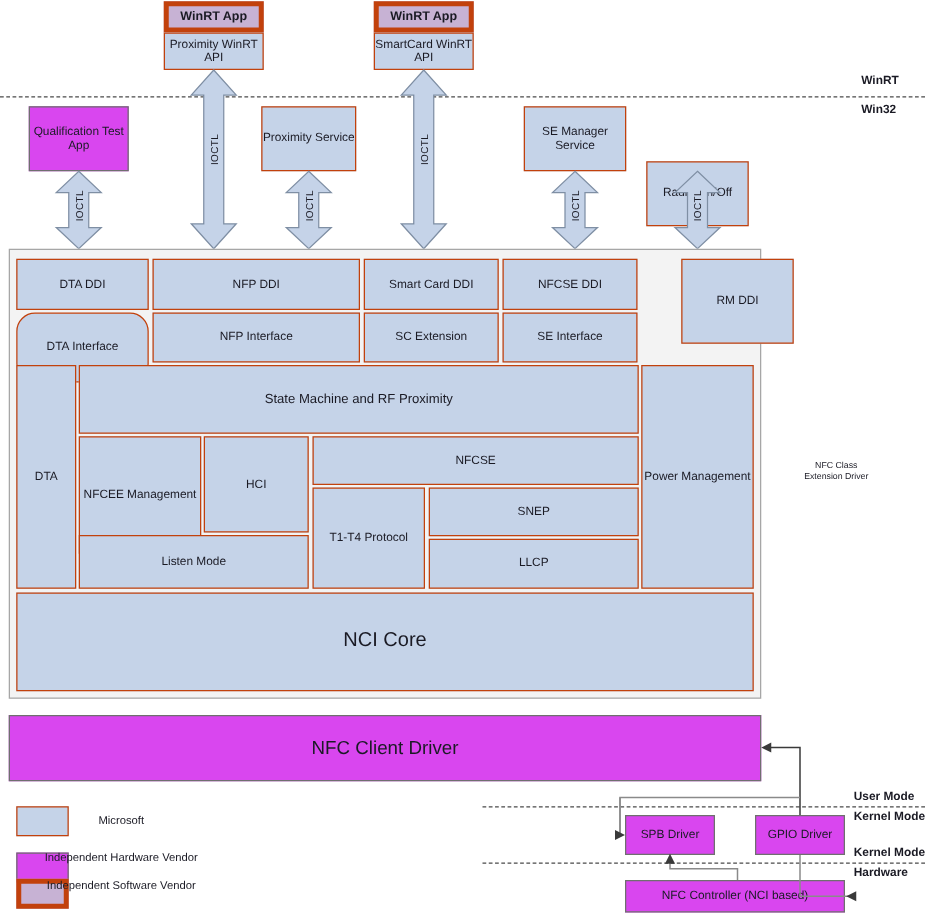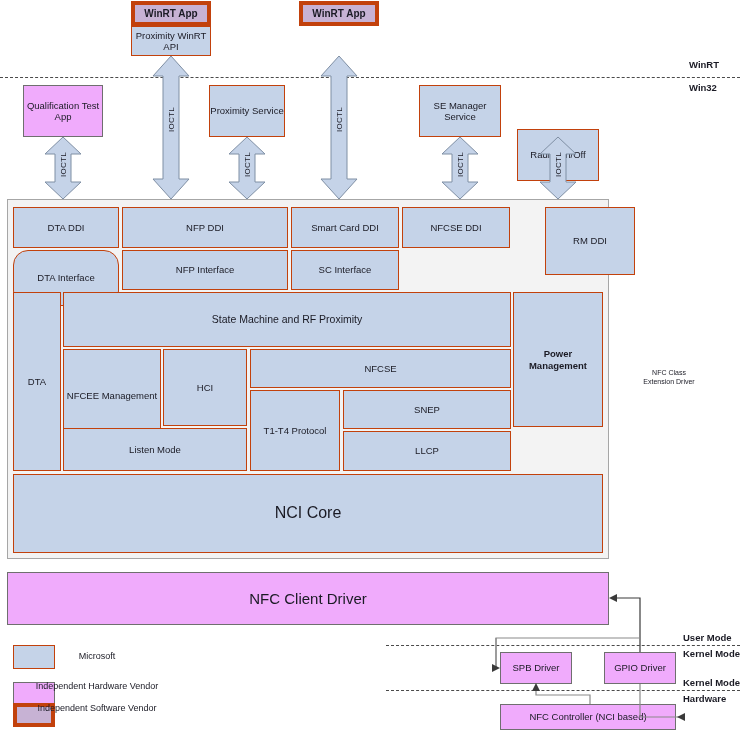--- a/index.html
+++ b/index.html
@@ -18,21 +18,21 @@
     box-sizing:border-box;
     display:flex;align-items:center;justify-content:center;
     text-align:center;
     color:#1a1a24;
     line-height:1.18;
     border:1px solid #7f8fa4;
     background:#c5d3e8;
     font-size:9.5px;
   }
   .ms{background:#c5d3e8;border:1px solid #c2410c;}
-  .ihv{background:#f0abfc;border:1px solid #6f6f6f;}
+  .ihv{background:#d946ef;border:1px solid #6f6f6f;}
   .isv{background:#c7b2d4;border:4px solid #c2410c;}
   .outer-frame{
     position:absolute;box-sizing:border-box;
     border:1px solid #a6a6a6;background:#f3f3f3;
   }
   .dashed{
     position:absolute;
     border-top:1px dashed #4a4a4a;
     height:0;
   }
@@ -68,20 +68,21 @@
 </style>
 </head>
 <body>
 
 <div id="stage">
 
   <div class="box isv" style="left:131px;top:1px;width:80px;height:25px;font-weight:bold;font-size:10px;">WinRT App</div>
   <div class="box ms" style="left:131px;top:26px;width:80px;height:30px;">Proximity WinRT API</div>
 
   <div class="box isv" style="left:299px;top:1px;width:80px;height:25px;font-weight:bold;font-size:10px;">WinRT App</div>
+  <div class="box ms" style="left:299px;top:26px;width:80px;height:30px;">SmartCard WinRT API</div>
 
   <div class="dashed" style="left:0px;top:77px;width:740px;"></div>
   <div class="zlabel" style="left:689px;top:59px;">WinRT</div>
   <div class="zlabel" style="left:689px;top:82px;">Win32</div>
 
   <div class="box ihv" style="left:23px;top:85px;width:80px;height:52px;">Qualification Test App</div>
   <div class="box ms" style="left:209px;top:85px;width:76px;height:52px;">Proximity Service</div>
   <div class="box ms" style="left:419px;top:85px;width:82px;height:52px;">SE Manager Service</div>
   <div class="box ms" style="left:517px;top:85px;width:82px;height:52px;margin-top:44px;">Radio On/Off</div>
 
@@ -135,36 +136,37 @@
   </div>
 
   <div class="box ms" style="left:13px;top:207px;width:106px;height:41px;">DTA DDI</div>
   <div class="box ms" style="left:122px;top:207px;width:166px;height:41px;">NFP DDI</div>
   <div class="box ms" style="left:291px;top:207px;width:108px;height:41px;">Smart Card DDI</div>
   <div class="box ms" style="left:402px;top:207px;width:108px;height:41px;">NFCSE DDI</div>
   <div class="box ms" style="left:513px;top:207px;width:90px;height:68px;margin-left:32px;">RM DDI</div>
 
   <div class="box ms" style="left:13px;top:250px;width:106px;height:56px;border-radius:15px;">DTA Interface</div>
   <div class="box ms" style="left:122px;top:250px;width:166px;height:40px;">NFP Interface</div>
-  <div class="box ms" style="left:291px;top:250px;width:108px;height:40px;">SC Interface</div>
+  <div class="box ms" style="left:291px;top:250px;width:108px;height:40px;">SC Extension</div>
+  <div class="box ms" style="left:402px;top:250px;width:108px;height:40px;">SE Interface</div>
 
   <div class="box ms" style="left:13px;top:292px;width:48px;height:179px;">DTA</div>
 
   <div class="box ms" style="left:63px;top:292px;width:448px;height:55px;font-size:10.5px;">State Machine and RF Proximity</div>
 
   <div class="box ms" style="left:63px;top:349px;width:98px;height:94px;">NFCEE Management</div>
   <div class="box ms" style="left:163px;top:349px;width:84px;height:77px;">HCI</div>
   <div class="box ms" style="left:63px;top:428px;width:184px;height:43px;">Listen Mode</div>
 
   <div class="box ms" style="left:250px;top:349px;width:261px;height:39px;">NFCSE</div>
   <div class="box ms" style="left:250px;top:390px;width:90px;height:81px;">T1-T4 Protocol</div>
   <div class="box ms" style="left:343px;top:390px;width:168px;height:39px;">SNEP</div>
   <div class="box ms" style="left:343px;top:431px;width:168px;height:40px;">LLCP</div>
 
-  <div class="box ms" style="left:513px;top:292px;width:90px;height:135px;font-weight:bold;">Power Management</div>
+  <div class="box ms" style="left:513px;top:292px;width:90px;height:179px;">Power Management</div>
 
   <div class="box ms" style="left:13px;top:474px;width:590px;height:79px;font-size:16px;">NCI Core</div>
 
   <div class="box ihv" style="left:7px;top:572px;width:602px;height:53px;font-size:15px;">NFC Client Driver</div>
 
   <div class="dashed" style="left:386px;top:645px;width:354px;"></div>
   <div class="zlabel" style="left:683px;top:632px;">User Mode</div>
   <div class="zlabel" style="left:683px;top:648px;">Kernel Mode</div>
 
   <div class="dashed" style="left:386px;top:690px;width:354px;"></div>

